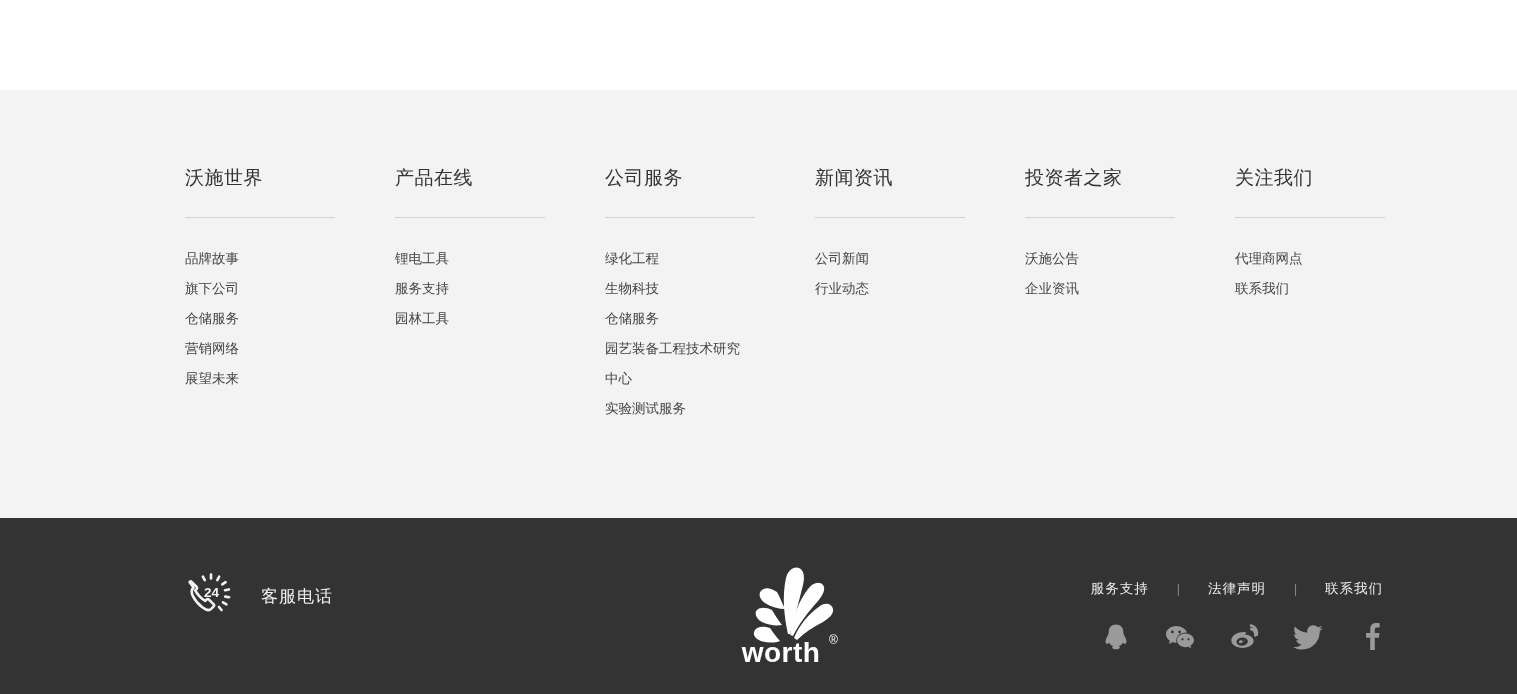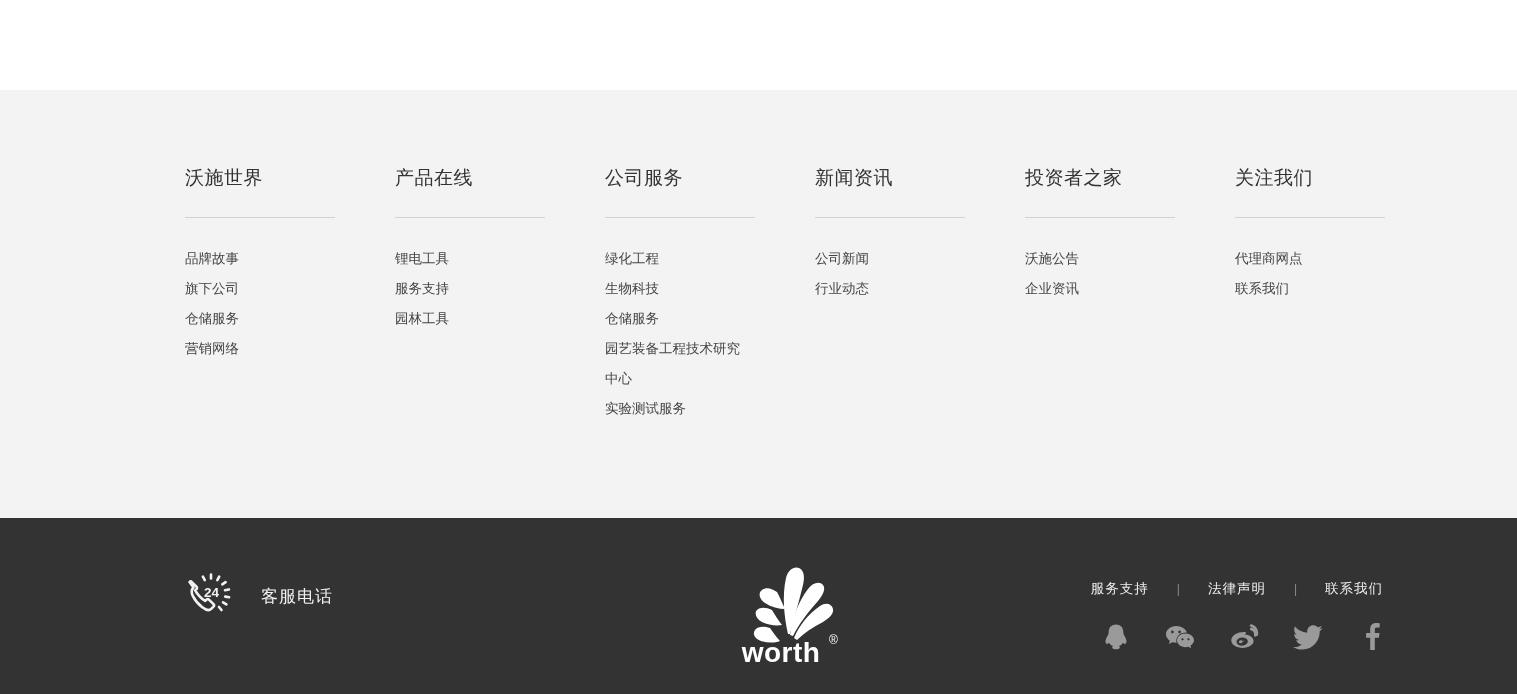--- a/index.html
+++ b/index.html
@@ -102,20 +102,21 @@
   <div class="sitemap">
     <div class="columns" id="columns">
         <div class="col">
           <div class="col-title">沃施世界</div>
           <div class="col-rule"></div>
           <div class="col-links">
             <a class="col-link">品牌故事</a>
             <a class="col-link">旗下公司</a>
             <a class="col-link">仓储服务</a>
             <a class="col-link">营销网络</a>
+            <a class="col-link">展望未来</a>
           </div>
         </div>
         <div class="col">
           <div class="col-title">产品在线</div>
           <div class="col-rule"></div>
           <div class="col-links">
             <a class="col-link">锂电工具</a>
             <a class="col-link">服务支持</a>
             <a class="col-link">园林工具</a>
           </div>

